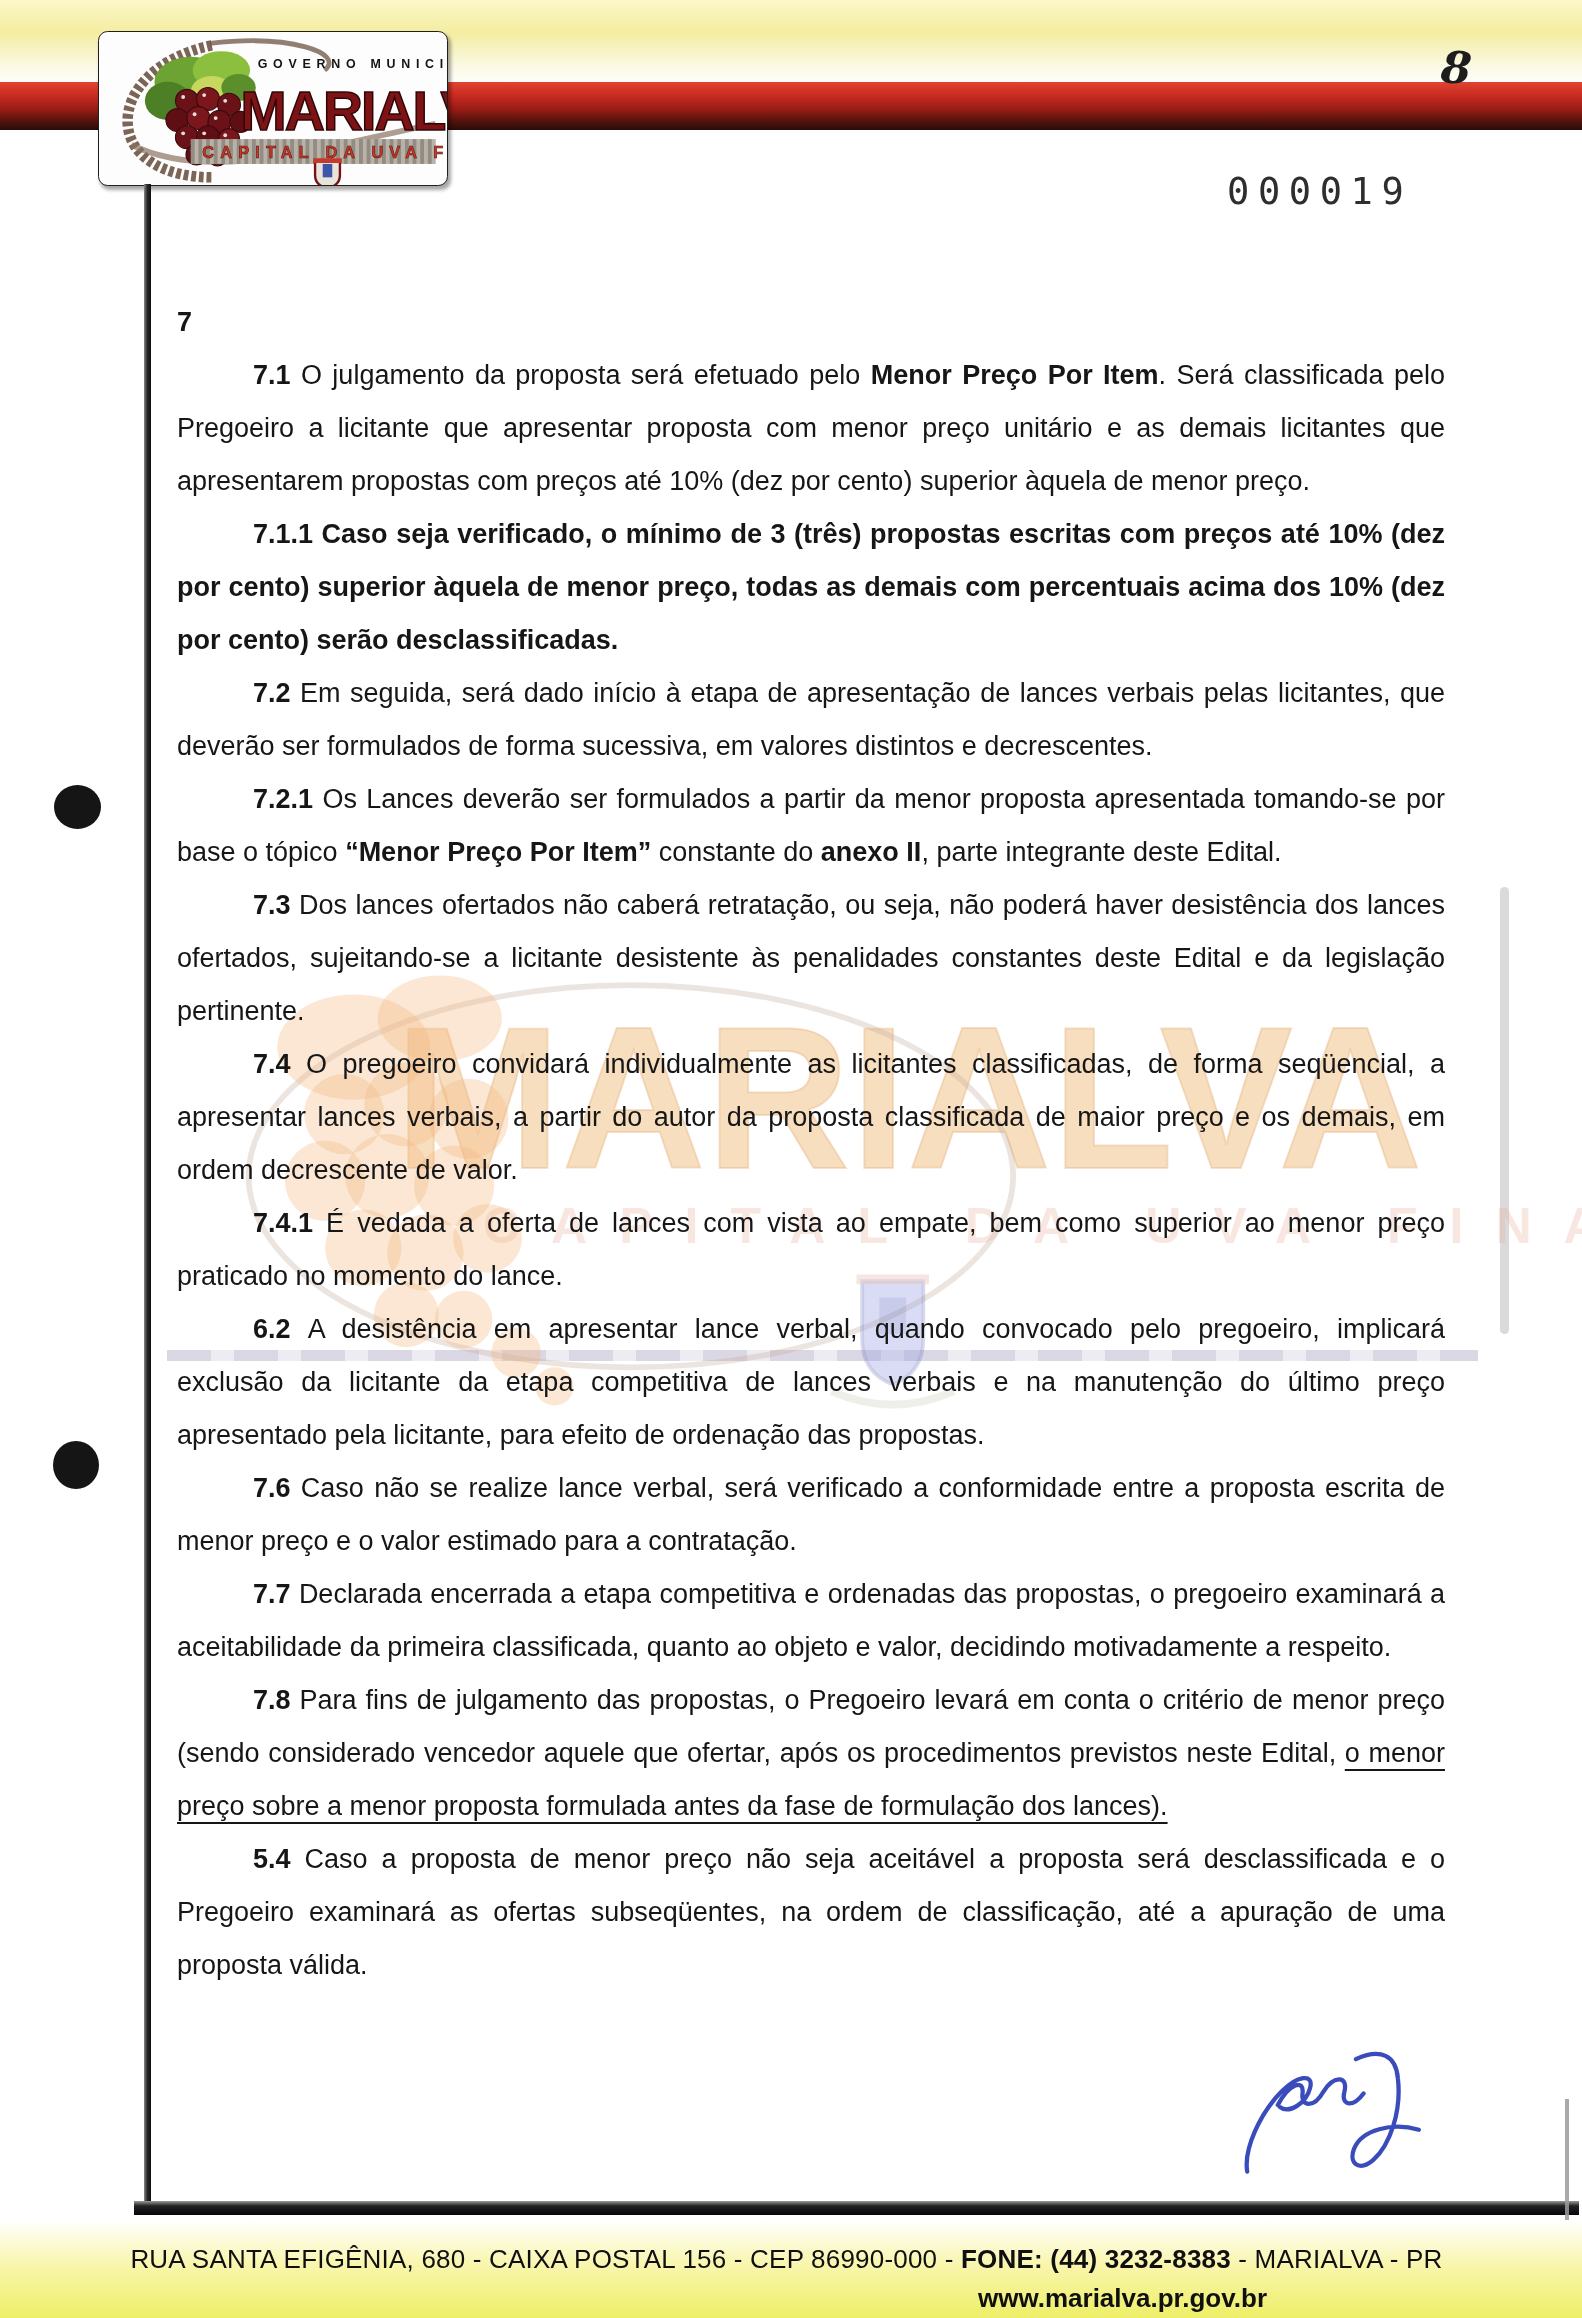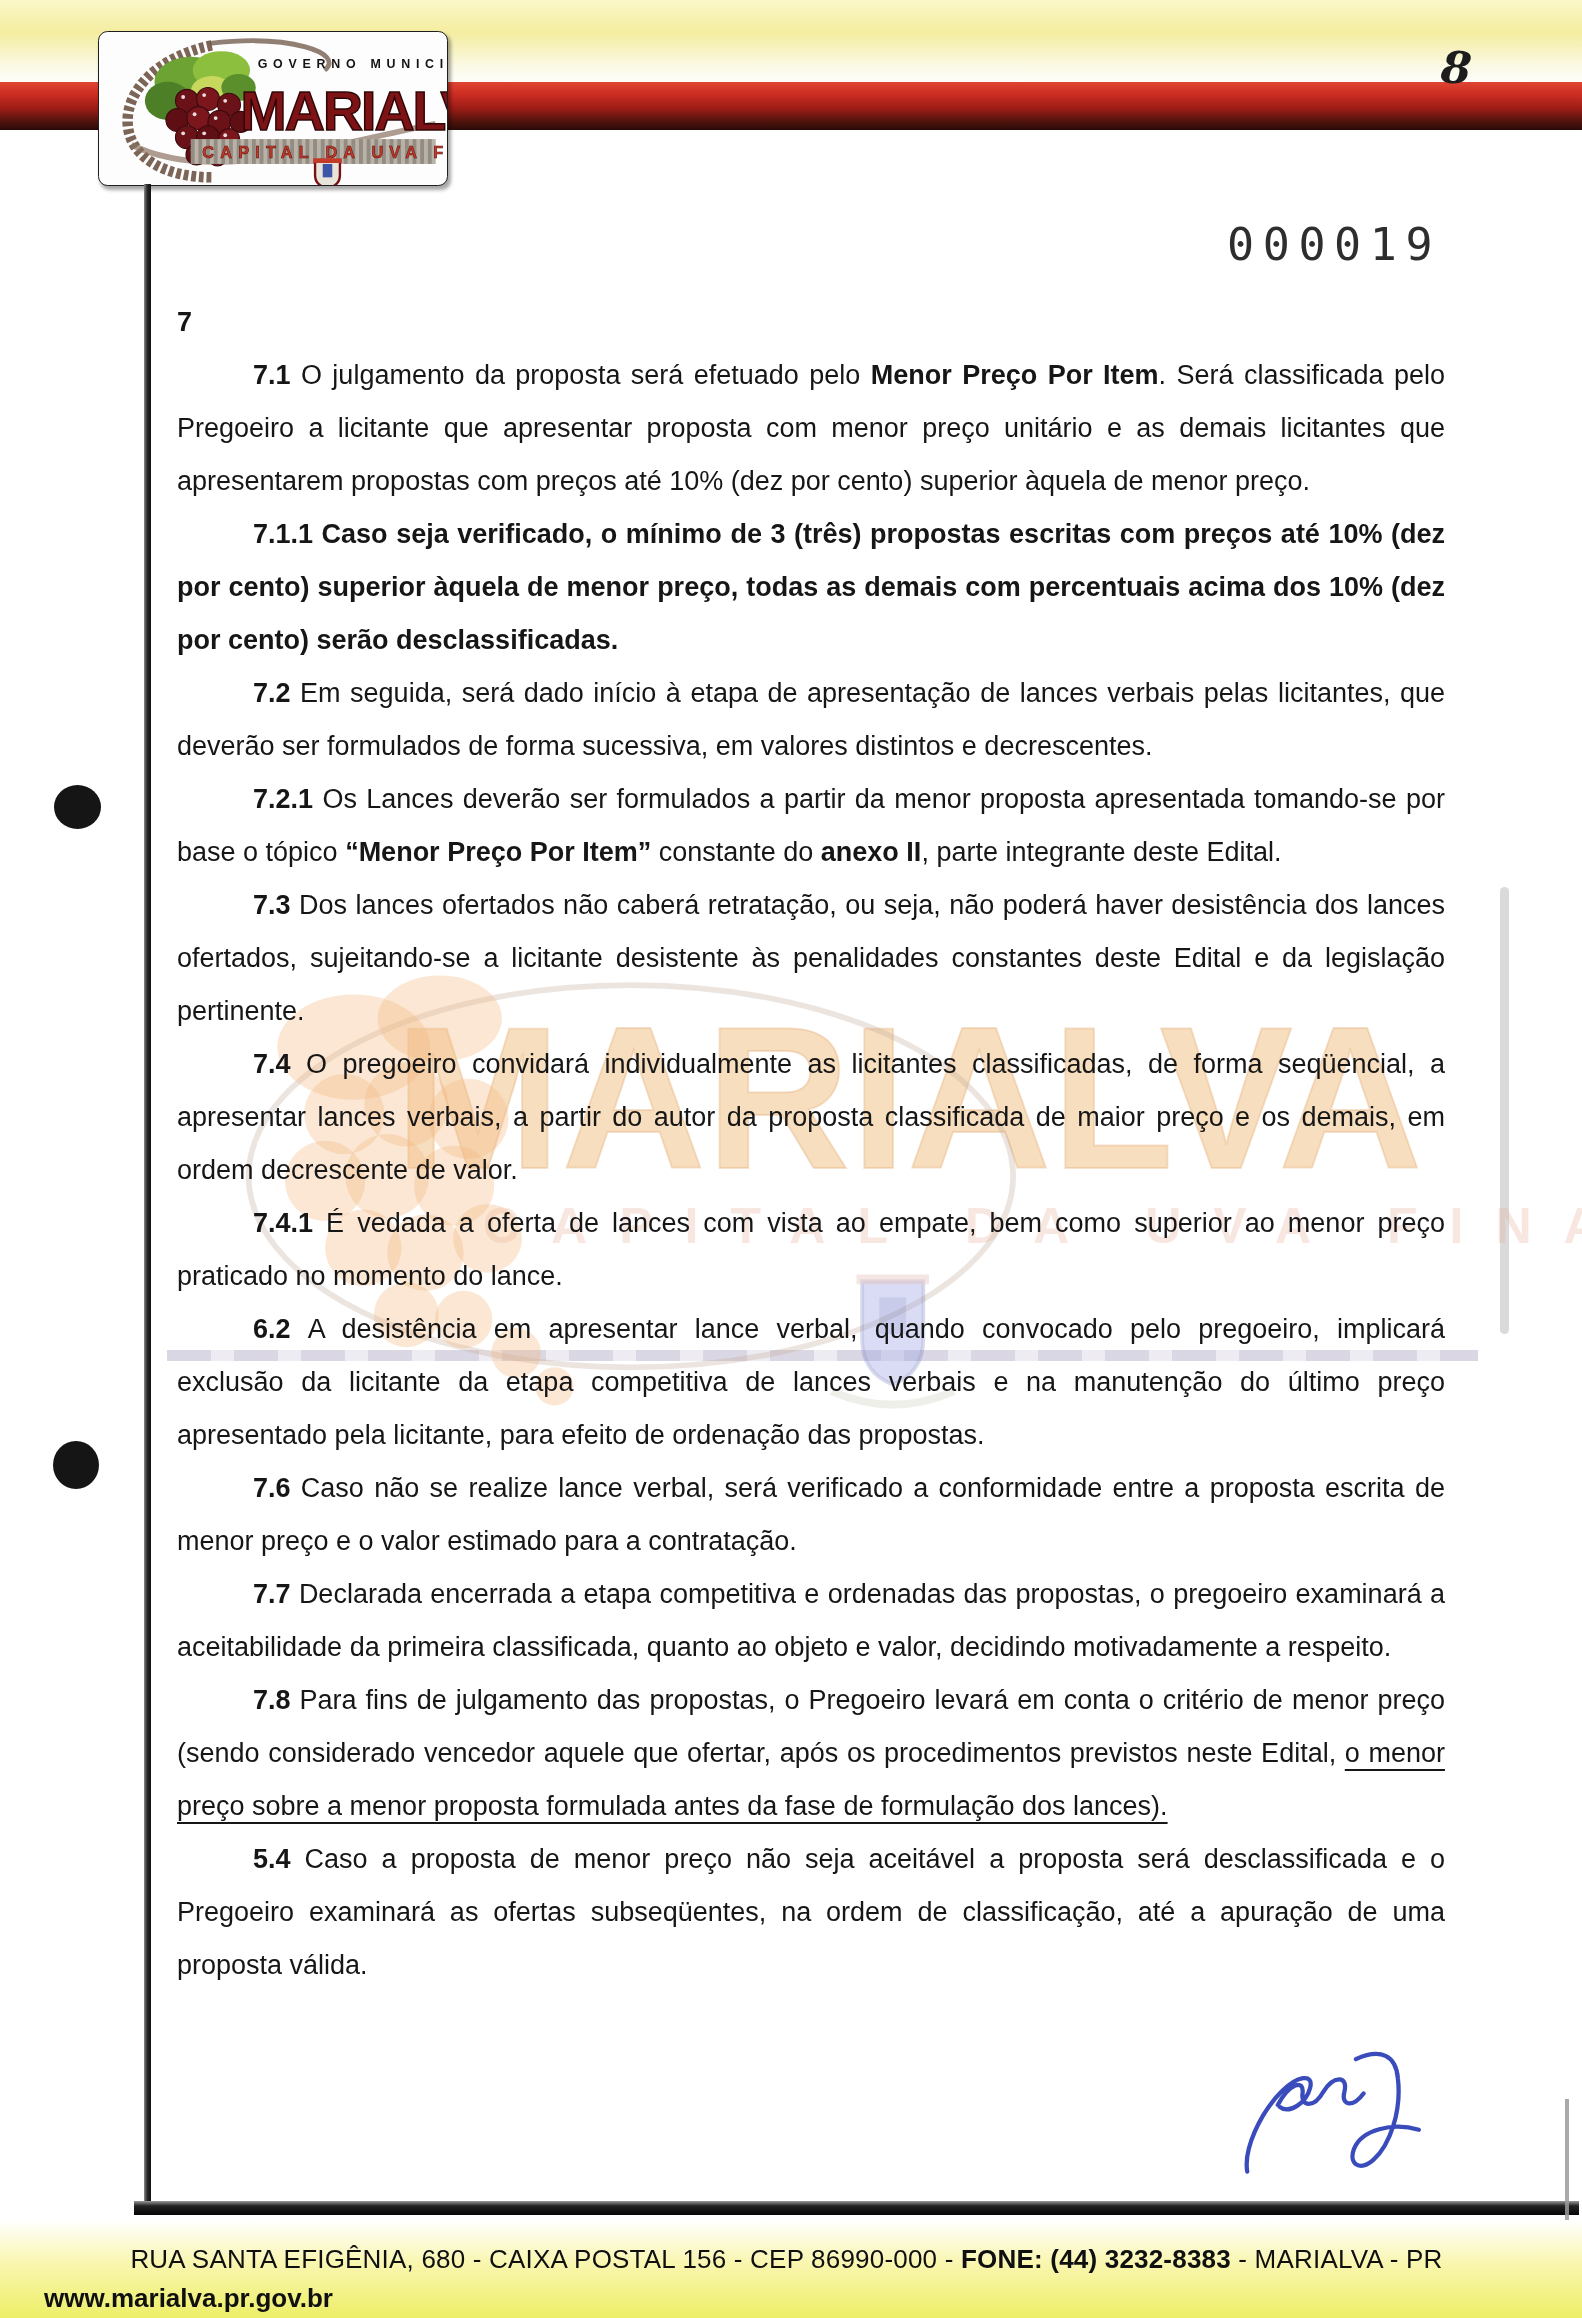--- a/index.html
+++ b/index.html
@@ -6,21 +6,21 @@
   .sheet{position:relative;width:1583px;height:2318px;background:#ffffff;overflow:hidden;
          font-family:"Liberation Sans",sans-serif;color:#161616;}
   
   .band-top{position:absolute;left:0;top:0;width:1583px;height:86px;
             background:linear-gradient(180deg,#fbf7c9 0%,#f4eda0 38%,#fbf9e6 78%,#ffffff 100%);}
   .bar-red{position:absolute;left:0;top:82px;width:1583px;height:48px;
            background:linear-gradient(180deg,#e04431 0%,#c92b21 28%,#9c1d16 55%,#4a120c 85%,#2a0b08 100%);}
   .handwritten-8{position:absolute;left:1441px;top:42px;font-family:"DejaVu Serif",serif;
                  font-style:italic;font-size:44px;font-weight:bold;color:#1d1d1d;transform:rotate(4deg);}
   .stamp{position:absolute;left:1227px;top:170px;font-family:"DejaVu Sans Mono",monospace;
-         font-size:45px;letter-spacing:8.6px;color:#2e2e2e;margin-top:48px;}
+         font-size:37px;letter-spacing:8.6px;color:#2e2e2e;}
   
   .logo{position:absolute;left:98px;top:31px;width:348px;height:153px;background:#fdfdfd;
         border:1.9px solid #1f1f1f;border-radius:9.6px;box-shadow:2.9px 3.8px 3.8px rgba(0,0,0,.35);overflow:hidden;}
   
   .border-left{position:absolute;left:144px;top:184px;width:6.7px;height:2028px;
                background:linear-gradient(90deg,#8a8a8a 0%,#2a2a2a 45%,#111 100%);}
   .border-bottom{position:absolute;left:134px;top:2201px;width:1445px;height:14.3px;
                  background:linear-gradient(180deg,#9a9a9a 0%,#222 35%,#050505 100%);}
   .edge-right{position:absolute;left:1565px;top:2099px;width:3.8px;height:208px;background:#9b9b9b;opacity:.85;}
   .wm-box-edge{position:absolute;left:1500px;top:887px;width:8.6px;height:447px;background:#dadada;border-radius:4.8px;}
@@ -42,22 +42,22 @@
   .doc .b{font-weight:bold;}
   .doc .u{text-decoration:underline;text-decoration-thickness:2.4px;text-underline-offset:6.7px;}
   
   .signature{position:absolute;z-index:3;left:1241px;top:2042px;}
   
   .footer-band{position:absolute;left:0;top:2220px;width:1583px;height:98px;
                background:linear-gradient(180deg,#ffffff 0%,#f9f6ae 45%,#edef67 100%);}
   .footer-line1{position:absolute;left:0;top:2244px;width:1573px;text-align:center;
                 font-size:26px;color:#101010;letter-spacing:0.2px;}
   .footer-line1 .b{font-weight:bold;}
-  .footer-line2{position:absolute;left:0;top:2283px;width:1267px;text-align:left;
-                font-size:26px;font-weight:bold;color:#101010;padding-left:44px;}
+  .footer-line2{position:absolute;left:0;top:2283px;width:1267px;text-align:right;
+                font-size:26px;font-weight:bold;color:#101010;}
 </style>
 </head>
 <body>
 
 <div class="sheet">
 
   <div class="band-top"></div>
   <div class="bar-red"></div>
 
   <div class="handwritten-8">8</div>

